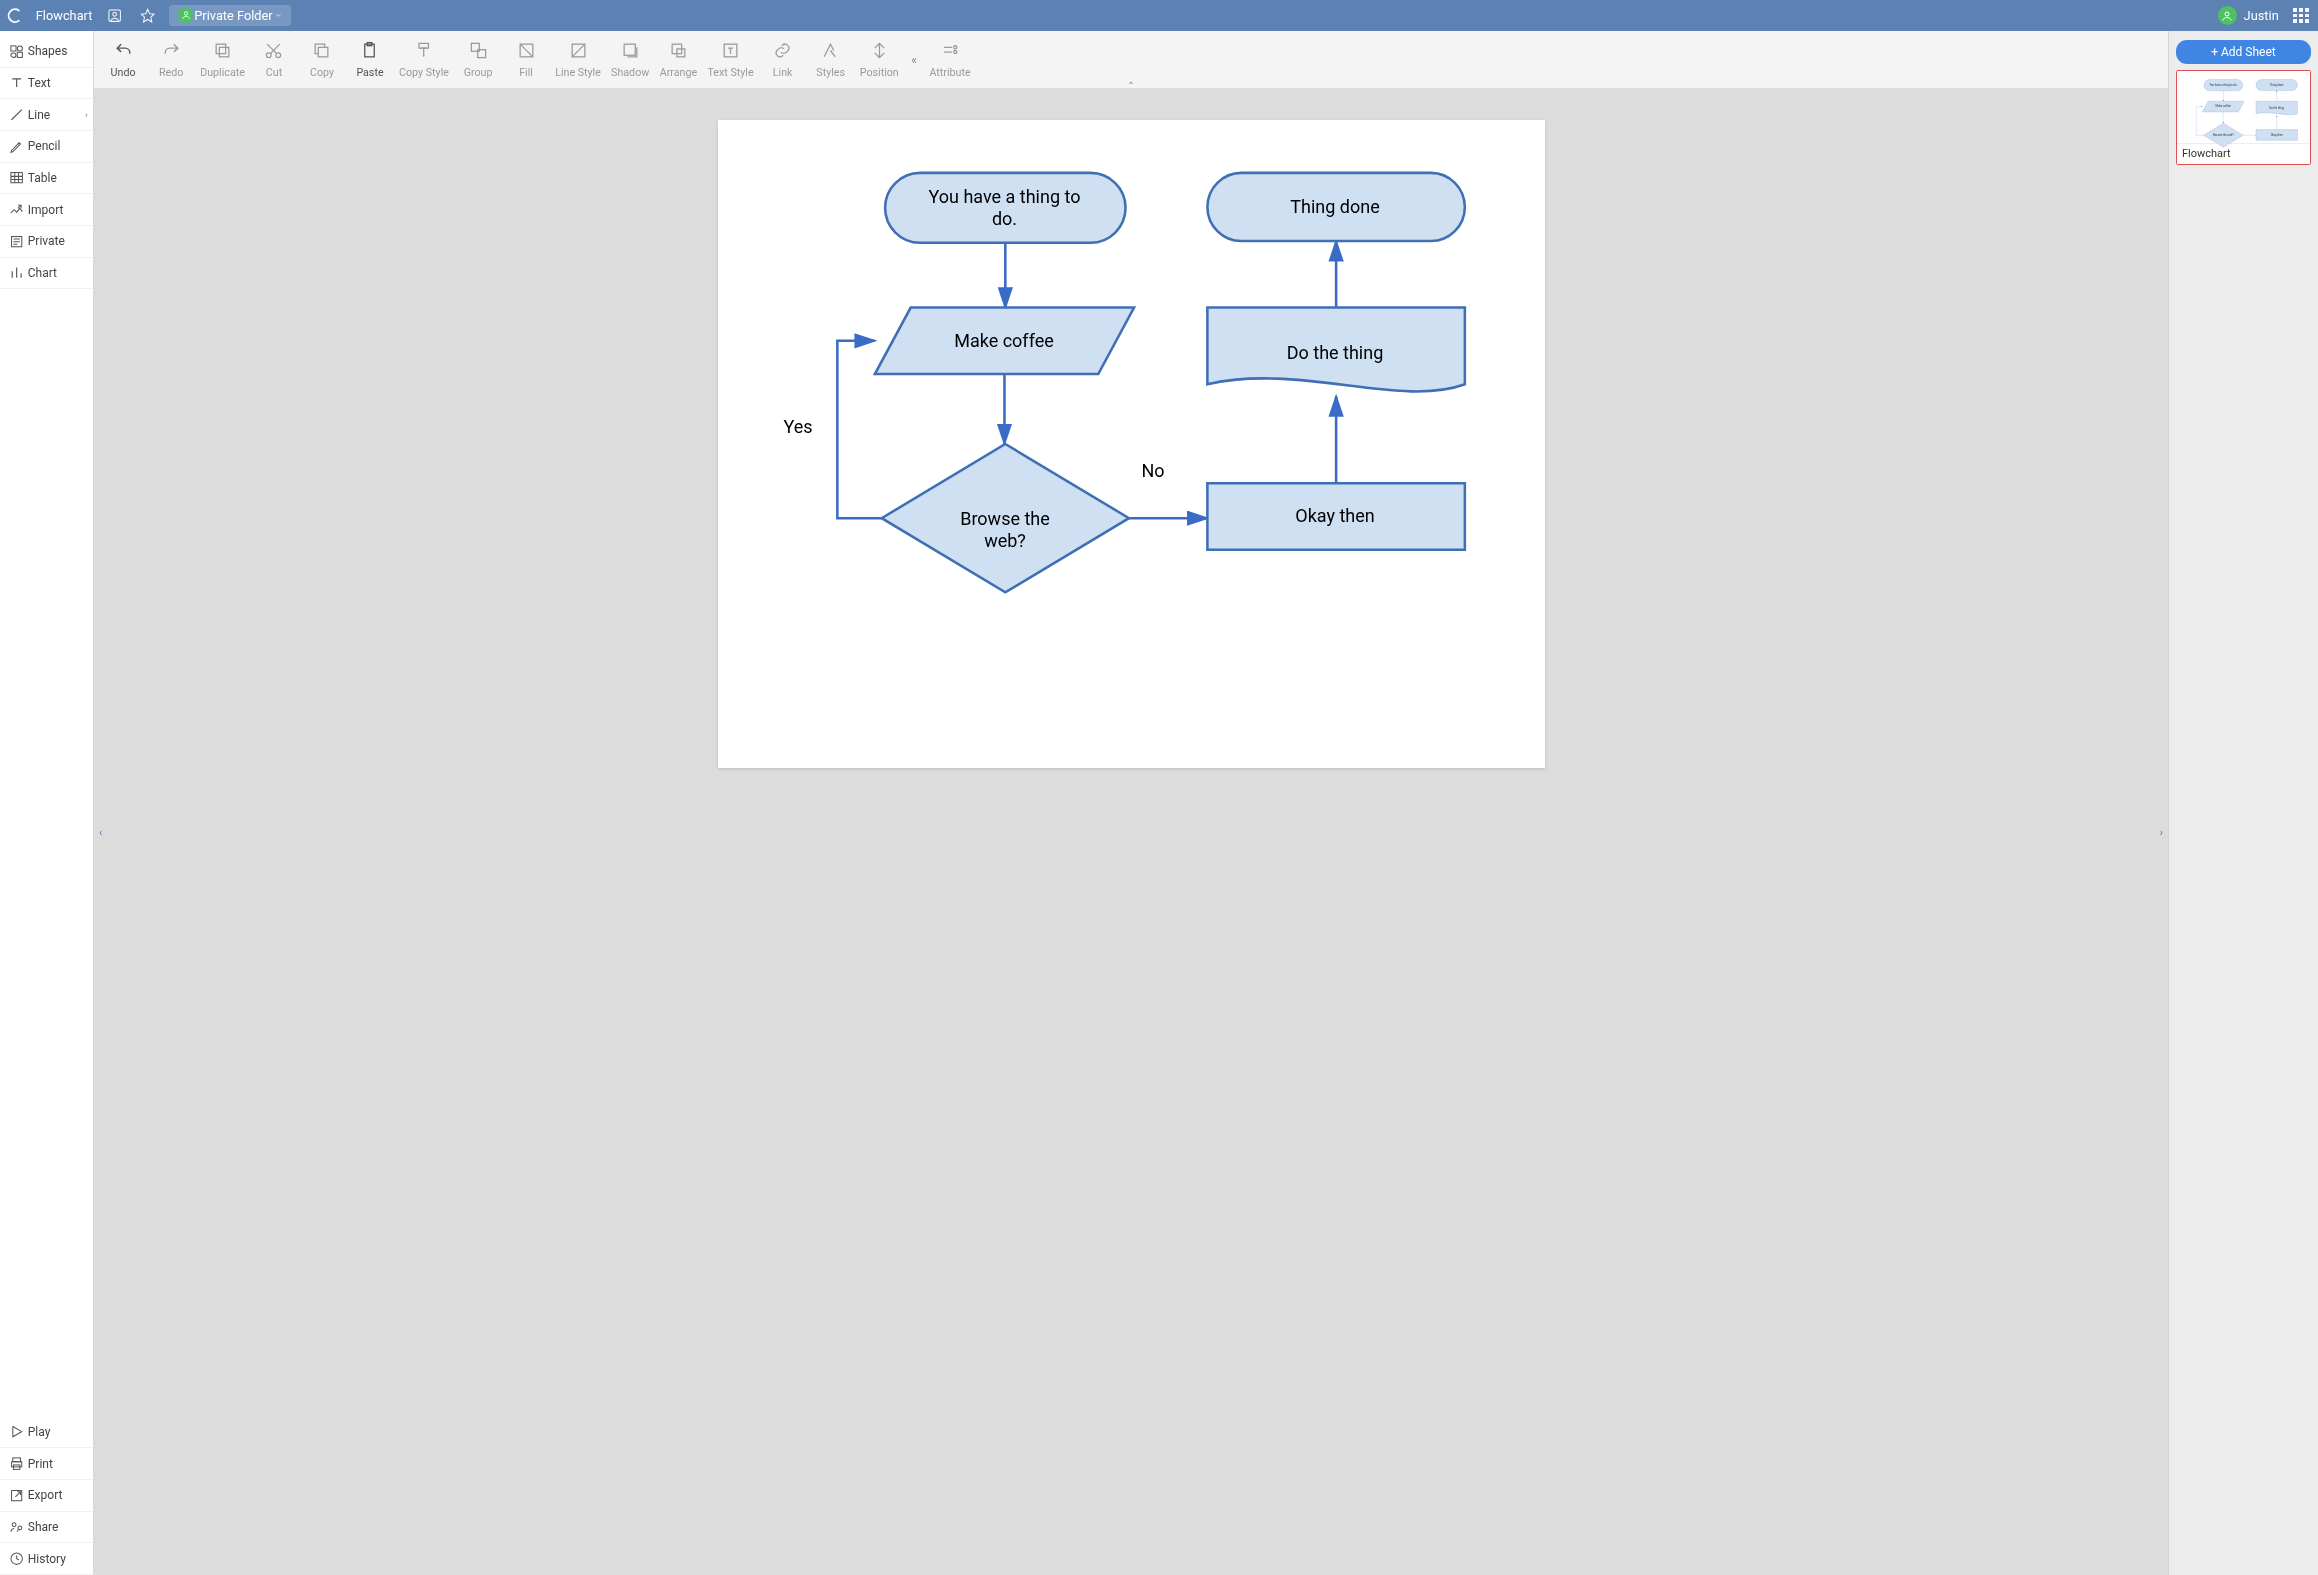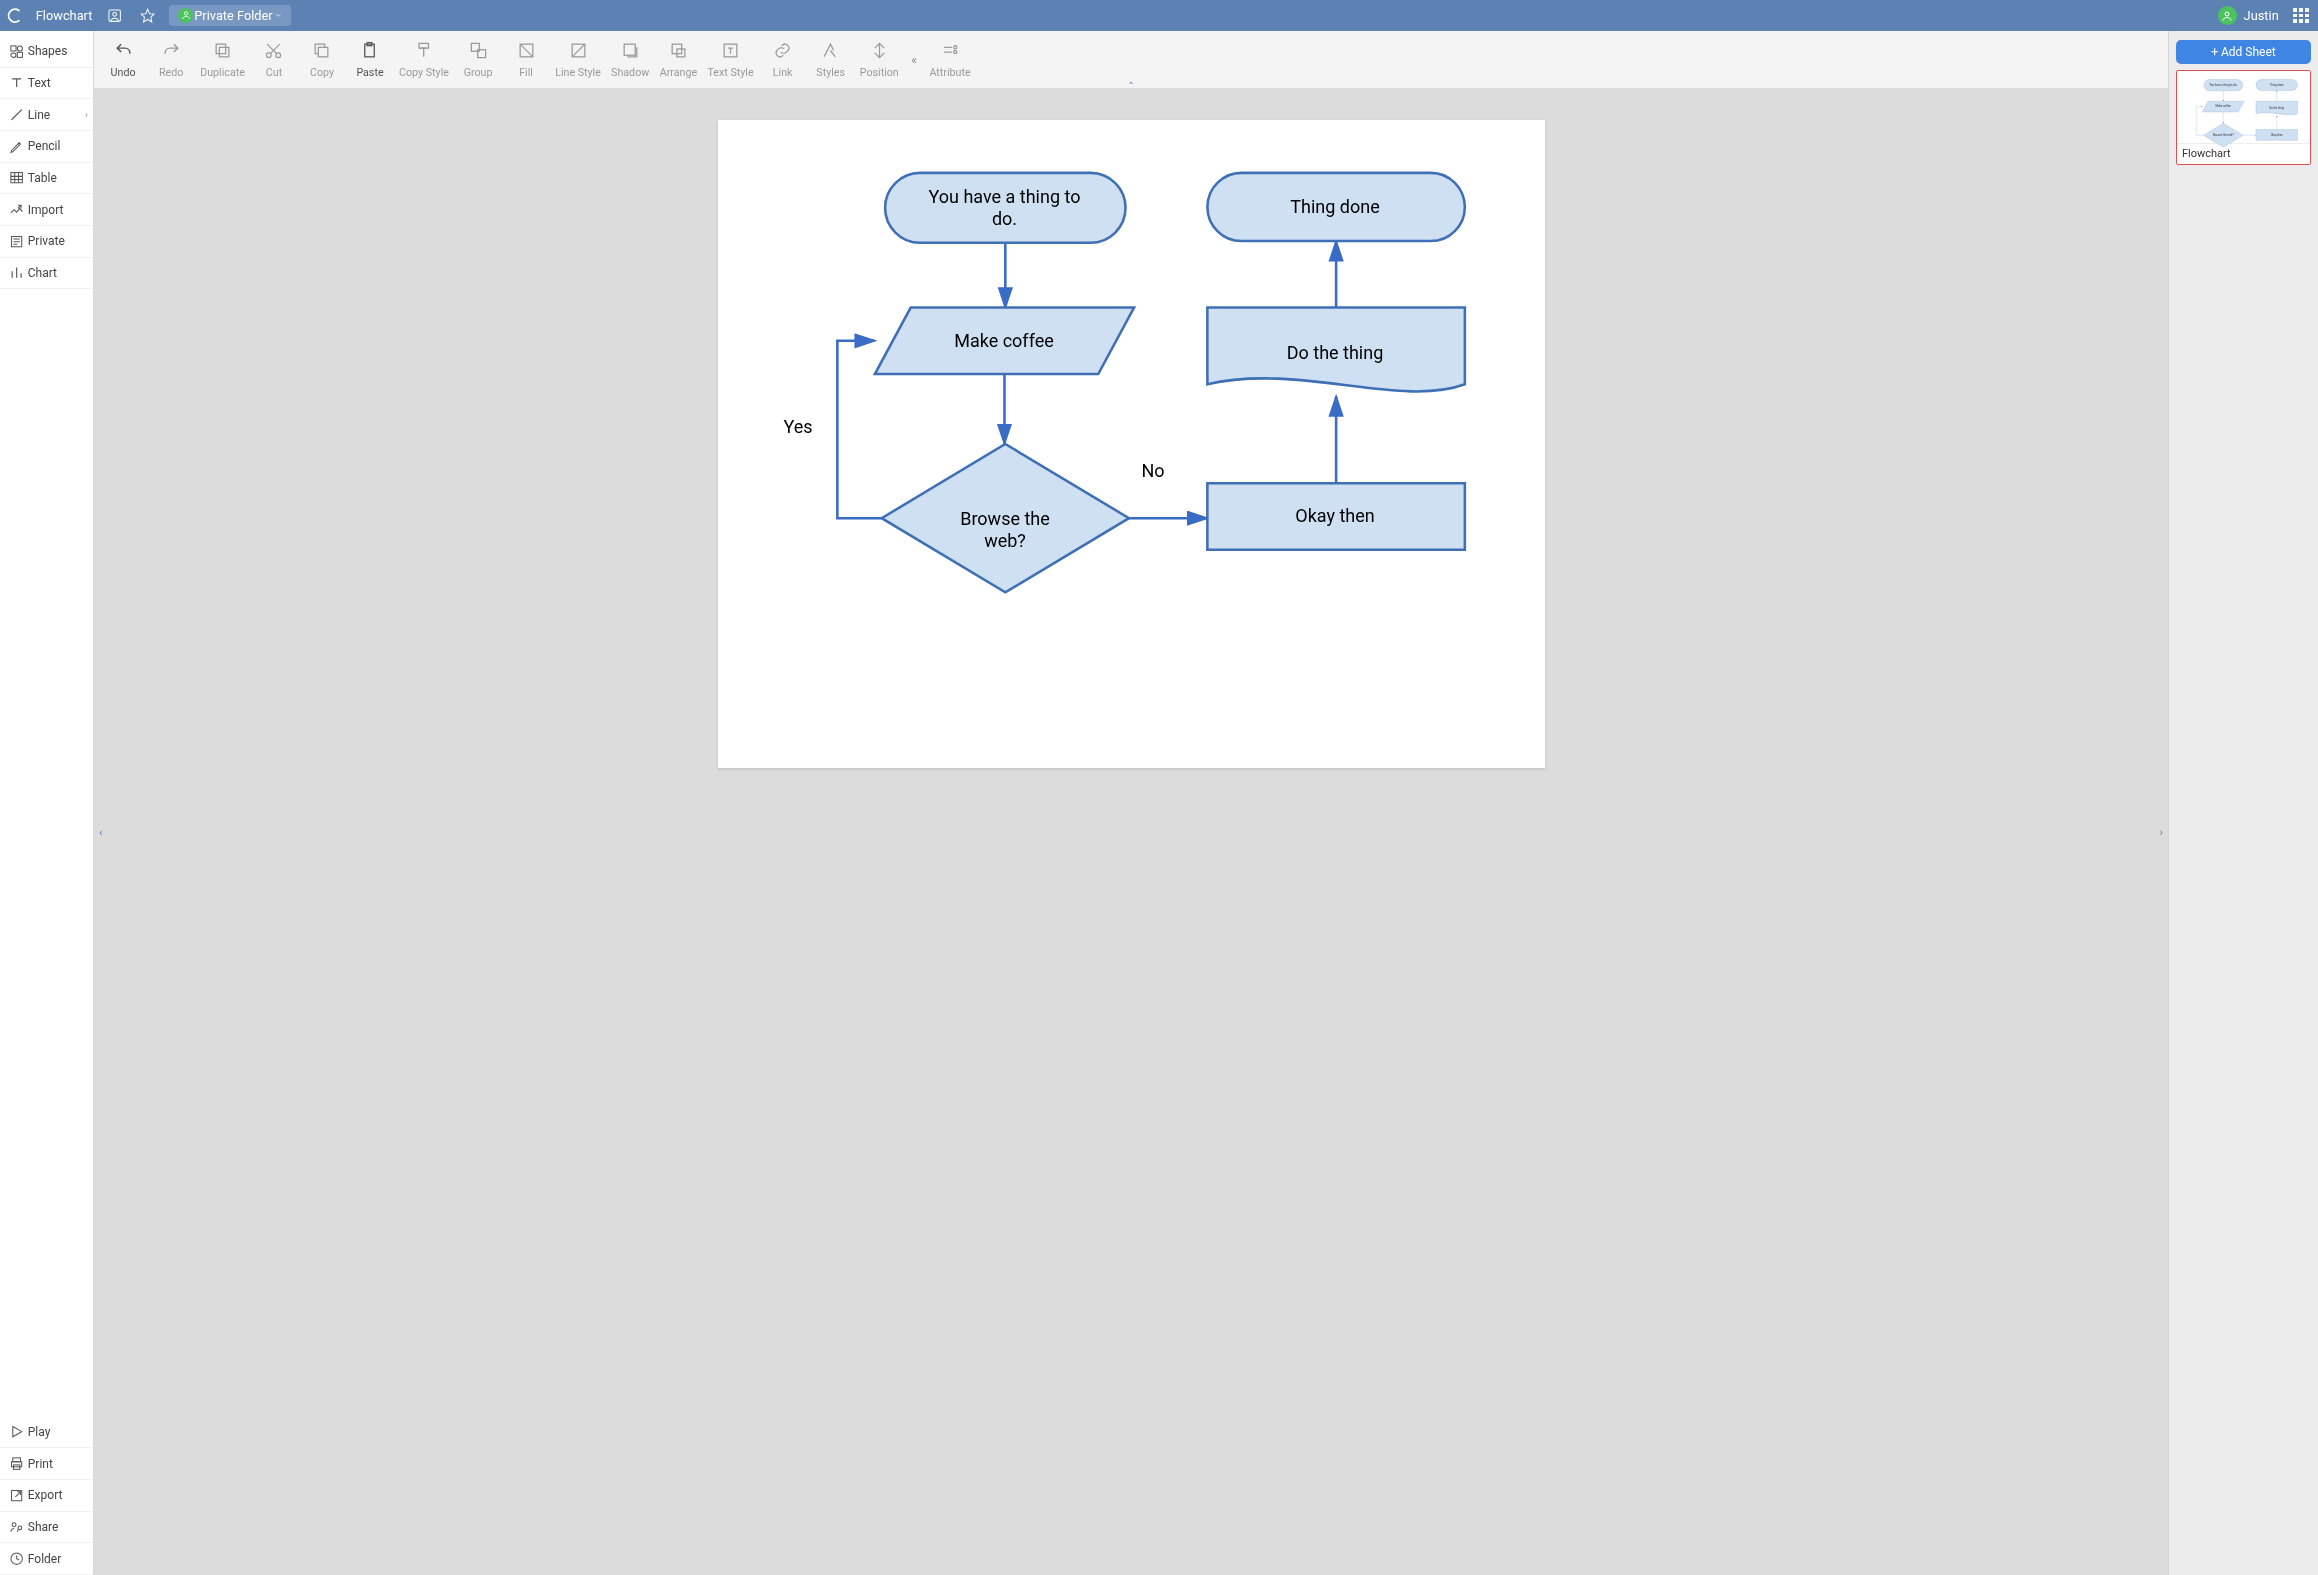--- a/index.html
+++ b/index.html
@@ -89,21 +89,21 @@
     display:flex; align-items:center; justify-content:center; line-height:1.2;
     pointer-events:none; white-space:pre-line;
   }
 
   
   .rightpanel {
     width:150px; background:#ececec; border-left:0.9px solid #d5d5d5;
     padding:8.5px 6.8px; display:flex; flex-direction:column; gap:6.8px;
   }
   .add-sheet-btn {
-    background:#3f86e4; color:#fff; border:none; height:24px; border-radius:5px;
+    background:#3f86e4; color:#fff; border:none; height:24px; border-radius:11px;
     font-size:12px; cursor:pointer;
   }
   .thumb {
     border:1.7px solid #e05050; background:#fff; border-radius:1.7px; overflow:hidden;
     cursor:pointer;
   }
   .thumb svg { display:block; width:100%; }
   .thumb-label { font-size:11px; padding:3.4px 5.1px; color:#333; border-top:0.9px solid #eee;}
 
   svg { overflow:visible; }
@@ -286,21 +286,21 @@
           </span>
           <span>Share</span>
         </div>
         <div class="sb-item">
           <span class="ic">
             <svg width="15.3" height="15.3" viewBox="0 0 24 24" fill="none" stroke="currentColor" stroke-width="1.6">
               <circle cx="12" cy="12" r="9"></circle>
               <path d="M12 7v5l4 2"></path>
             </svg>
           </span>
-          <span>Folder</span>
+          <span>History</span>
         </div>
       </div>
   </div>
 
   <div class="center">
     <div class="toolbar" id="toolbar">
 
     <div class="tb-item enabled">
           <span class="tic">
             <svg width="19" height="19" viewBox="0 0 24 24" fill="none" stroke="currentColor" stroke-width="1.8">

